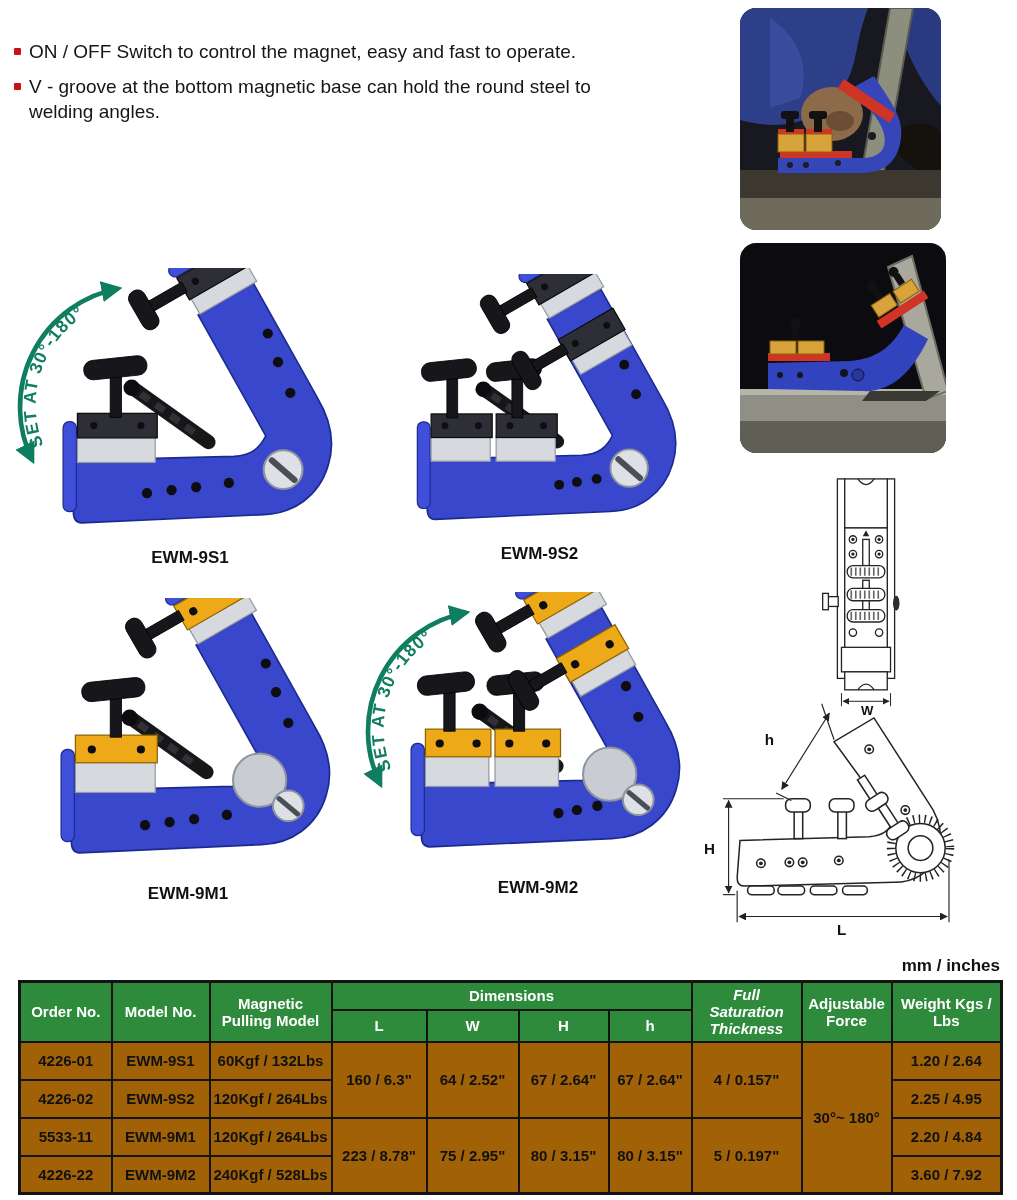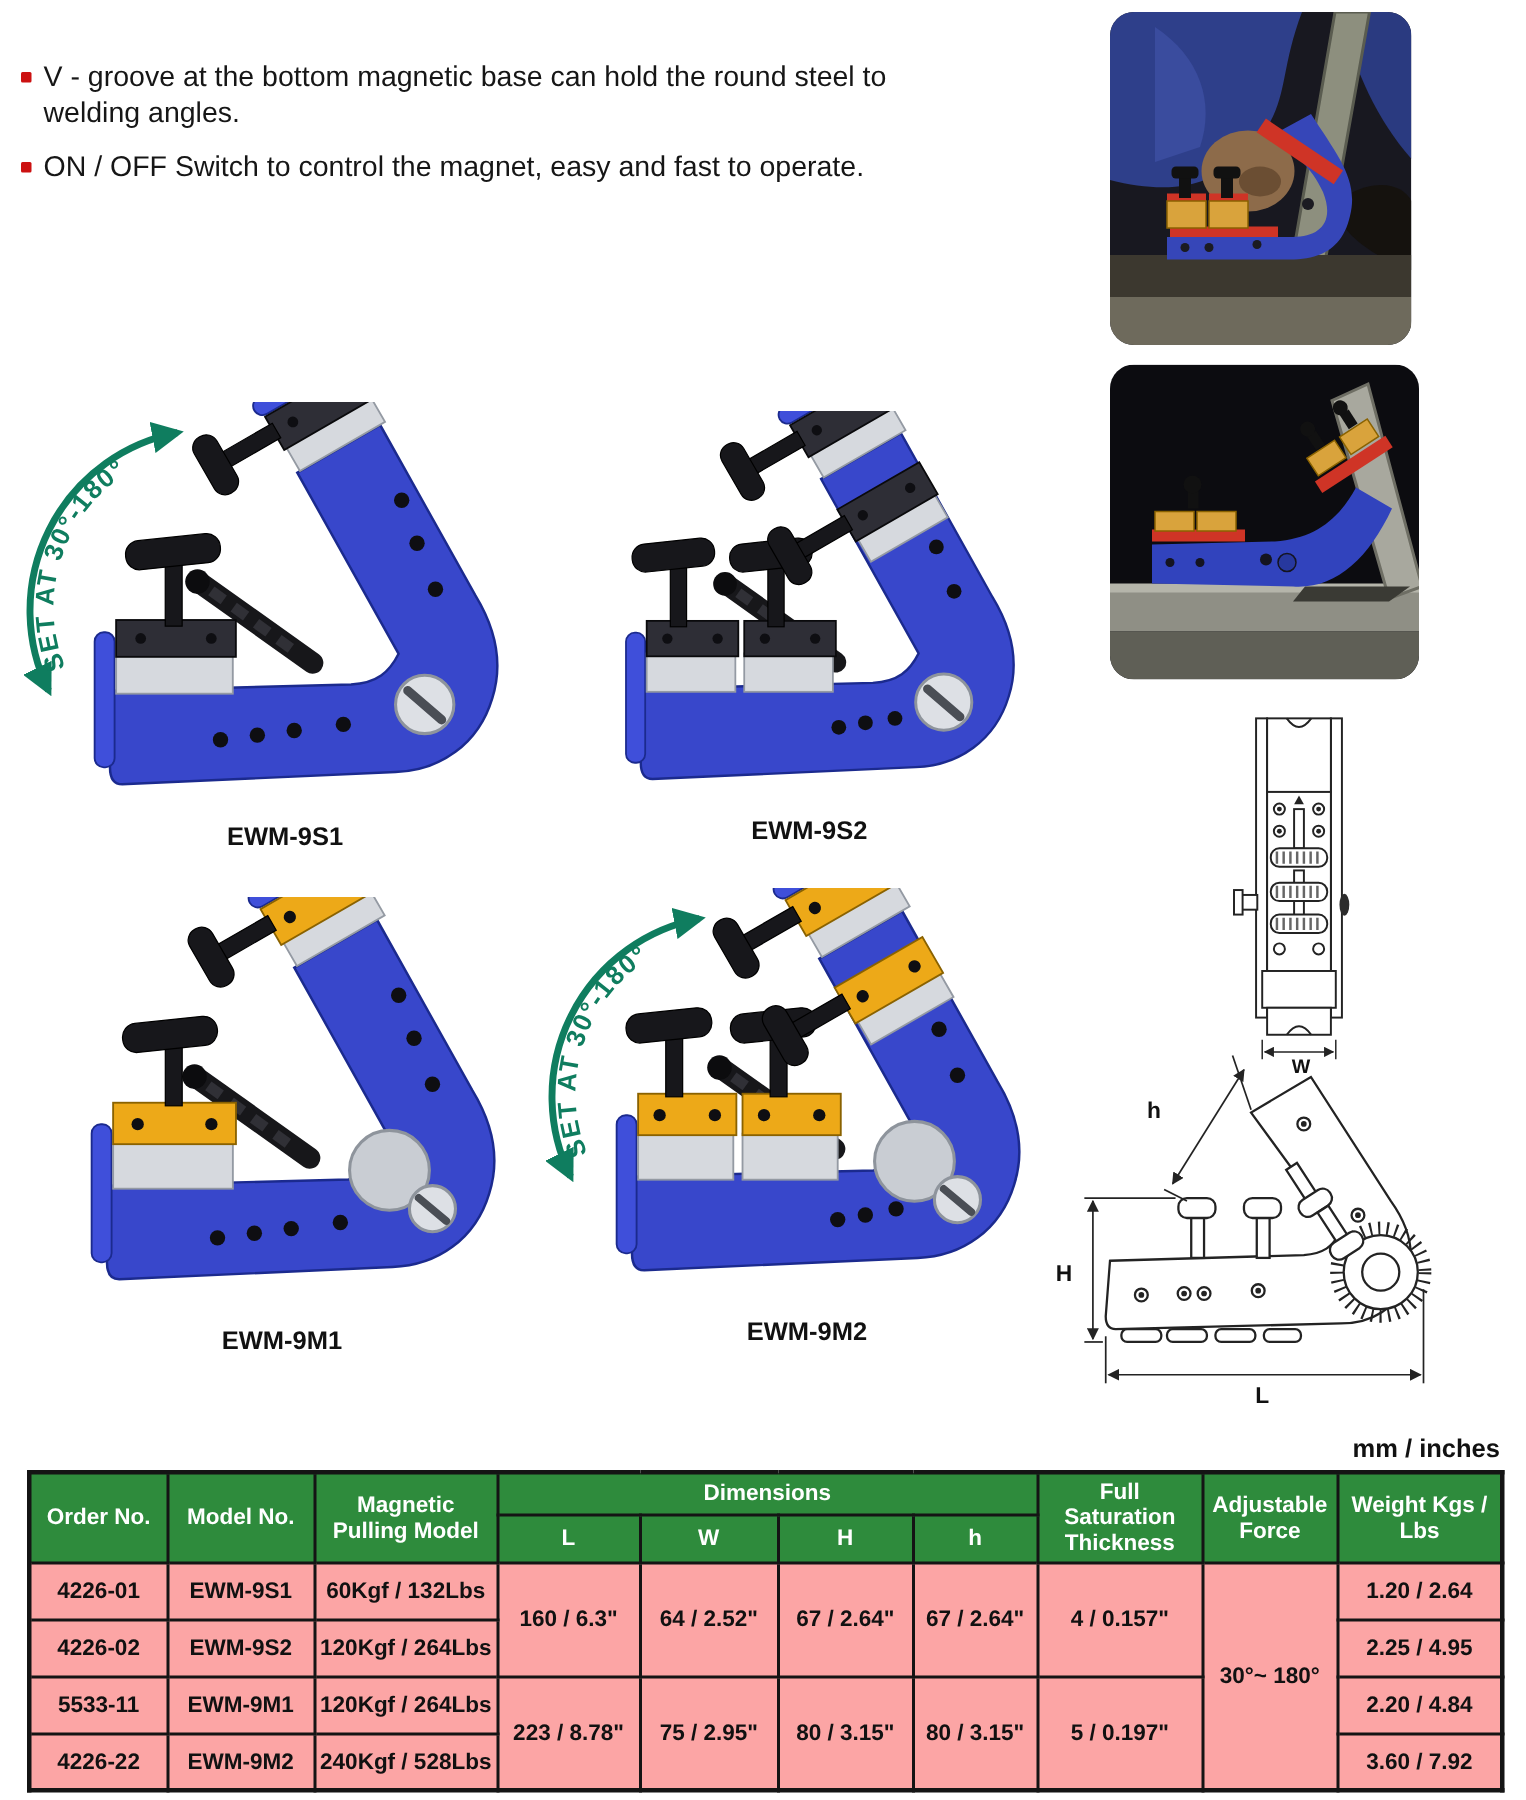--- a/index.html
+++ b/index.html
@@ -50,22 +50,22 @@
   .dimt{ fill:#111; font-family:"Liberation Sans",sans-serif; font-size:16px; font-weight:bold; }
 
   
   .unit-note { position:absolute; left:700px; top:956px; width:300px; text-align:right;
                font-size:17px; font-weight:bold; color:#111; }
   table.spec { position:absolute; left:18px; top:980px; width:982px;
                border-collapse:collapse; table-layout:fixed;
                border:3px solid #141414; }
   table.spec th { background:#2e8b3c; color:#fff; font-size:15px; font-weight:bold;
                   border:2px solid #141414; padding:0 4px; }
-  table.spec th.pad { padding:0 2px; }
-  table.spec td { background:#fca5a5; color:#111; font-size:15px; font-weight:bold;
+  table.spec th.pad { padding:0 2px;font-style:italic; }
+  table.spec td { background:#a16207; color:#111; font-size:15px; font-weight:bold;
                   text-align:center; border:2px solid #141414; padding:0 2px; }
   tr.hrow1 { height:28px; } tr.hrow2 { height:32px; } tr.brow { height:38px; }
 </style>
 </head>
 <body>
 
 <div class="page">
 
   <svg width="0" height="0" style="position:absolute">
     <defs>
@@ -74,25 +74,25 @@
       </marker>
       <marker id="ag" viewBox="0 0 10 10" refX="8" refY="5" markerWidth="4.6" markerHeight="4.6" orient="auto-start-reverse">
         <path d="M0,0 L10,5 L0,10 z" fill="#0f7d5f"></path>
       </marker>
     </defs>
   </svg>
 
   <div class="features">
     <div class="feature">
       <span class="bullet"></span>
-      <span style="width:630px">V - groove at the bottom magnetic base can hold the round steel to welding angles.</span>
+      <span style="width:648px">ON / OFF Switch to control the magnet, easy and fast to operate.</span>
     </div>
     <div class="feature">
       <span class="bullet"></span>
-      <span style="width:648px">ON / OFF Switch to control the magnet, easy and fast to operate.</span>
+      <span style="width:630px">V - groove at the bottom magnetic base can hold the round steel to welding angles.</span>
     </div>
   </div>
 
   <div class="photo" id="photo1">
     <svg viewBox="0 0 201 222" width="201" height="222">
       <rect x="0" y="0" width="201" height="222" fill="#181820"></rect>
       <path d="M0,0 L128,0 C112,42 120,62 96,88 C70,118 40,122 0,112 Z" fill="#2e3f8a"></path>
       <path d="M30,10 C60,30 70,60 60,90 L30,100 Z" fill="#3a4c9e"></path>
       <path d="M152,0 L201,0 L201,98 C178,72 164,40 152,0 Z" fill="#2a3a80"></path>
       <polygon points="150,0 173,0 136,208 114,208" fill="#8d8f7e" stroke="#5a5c50" stroke-width="2"></polygon>

